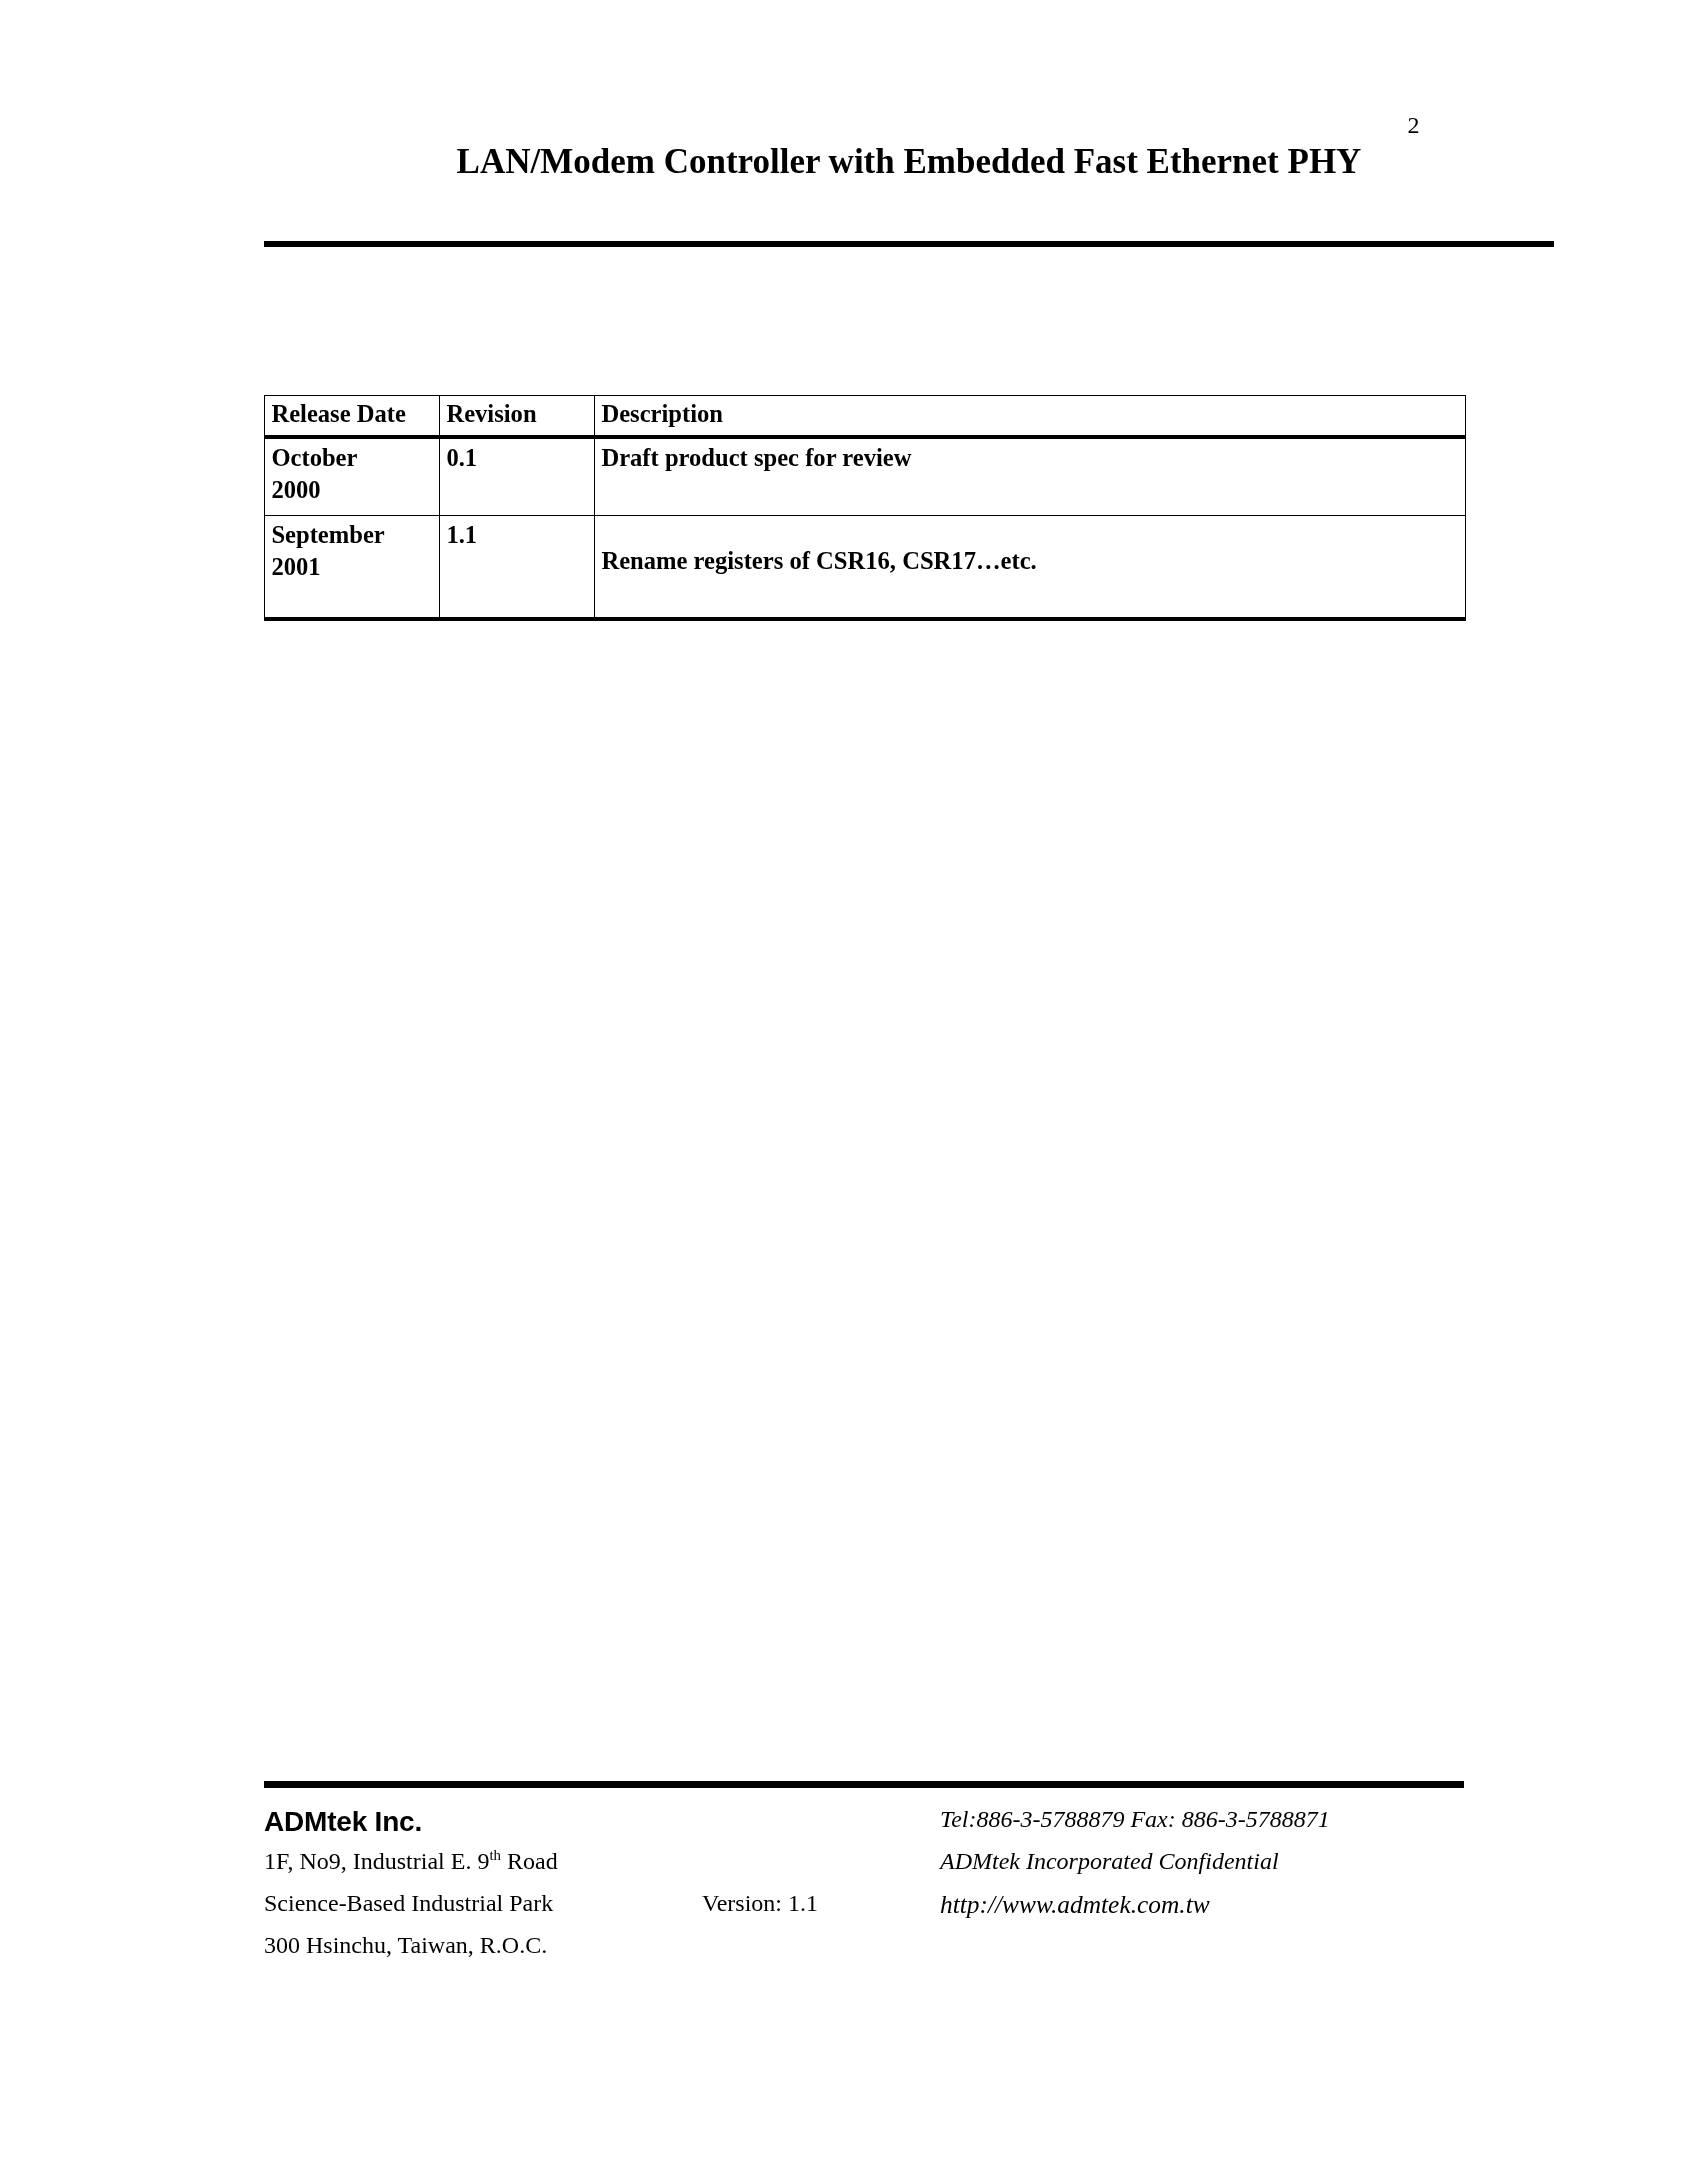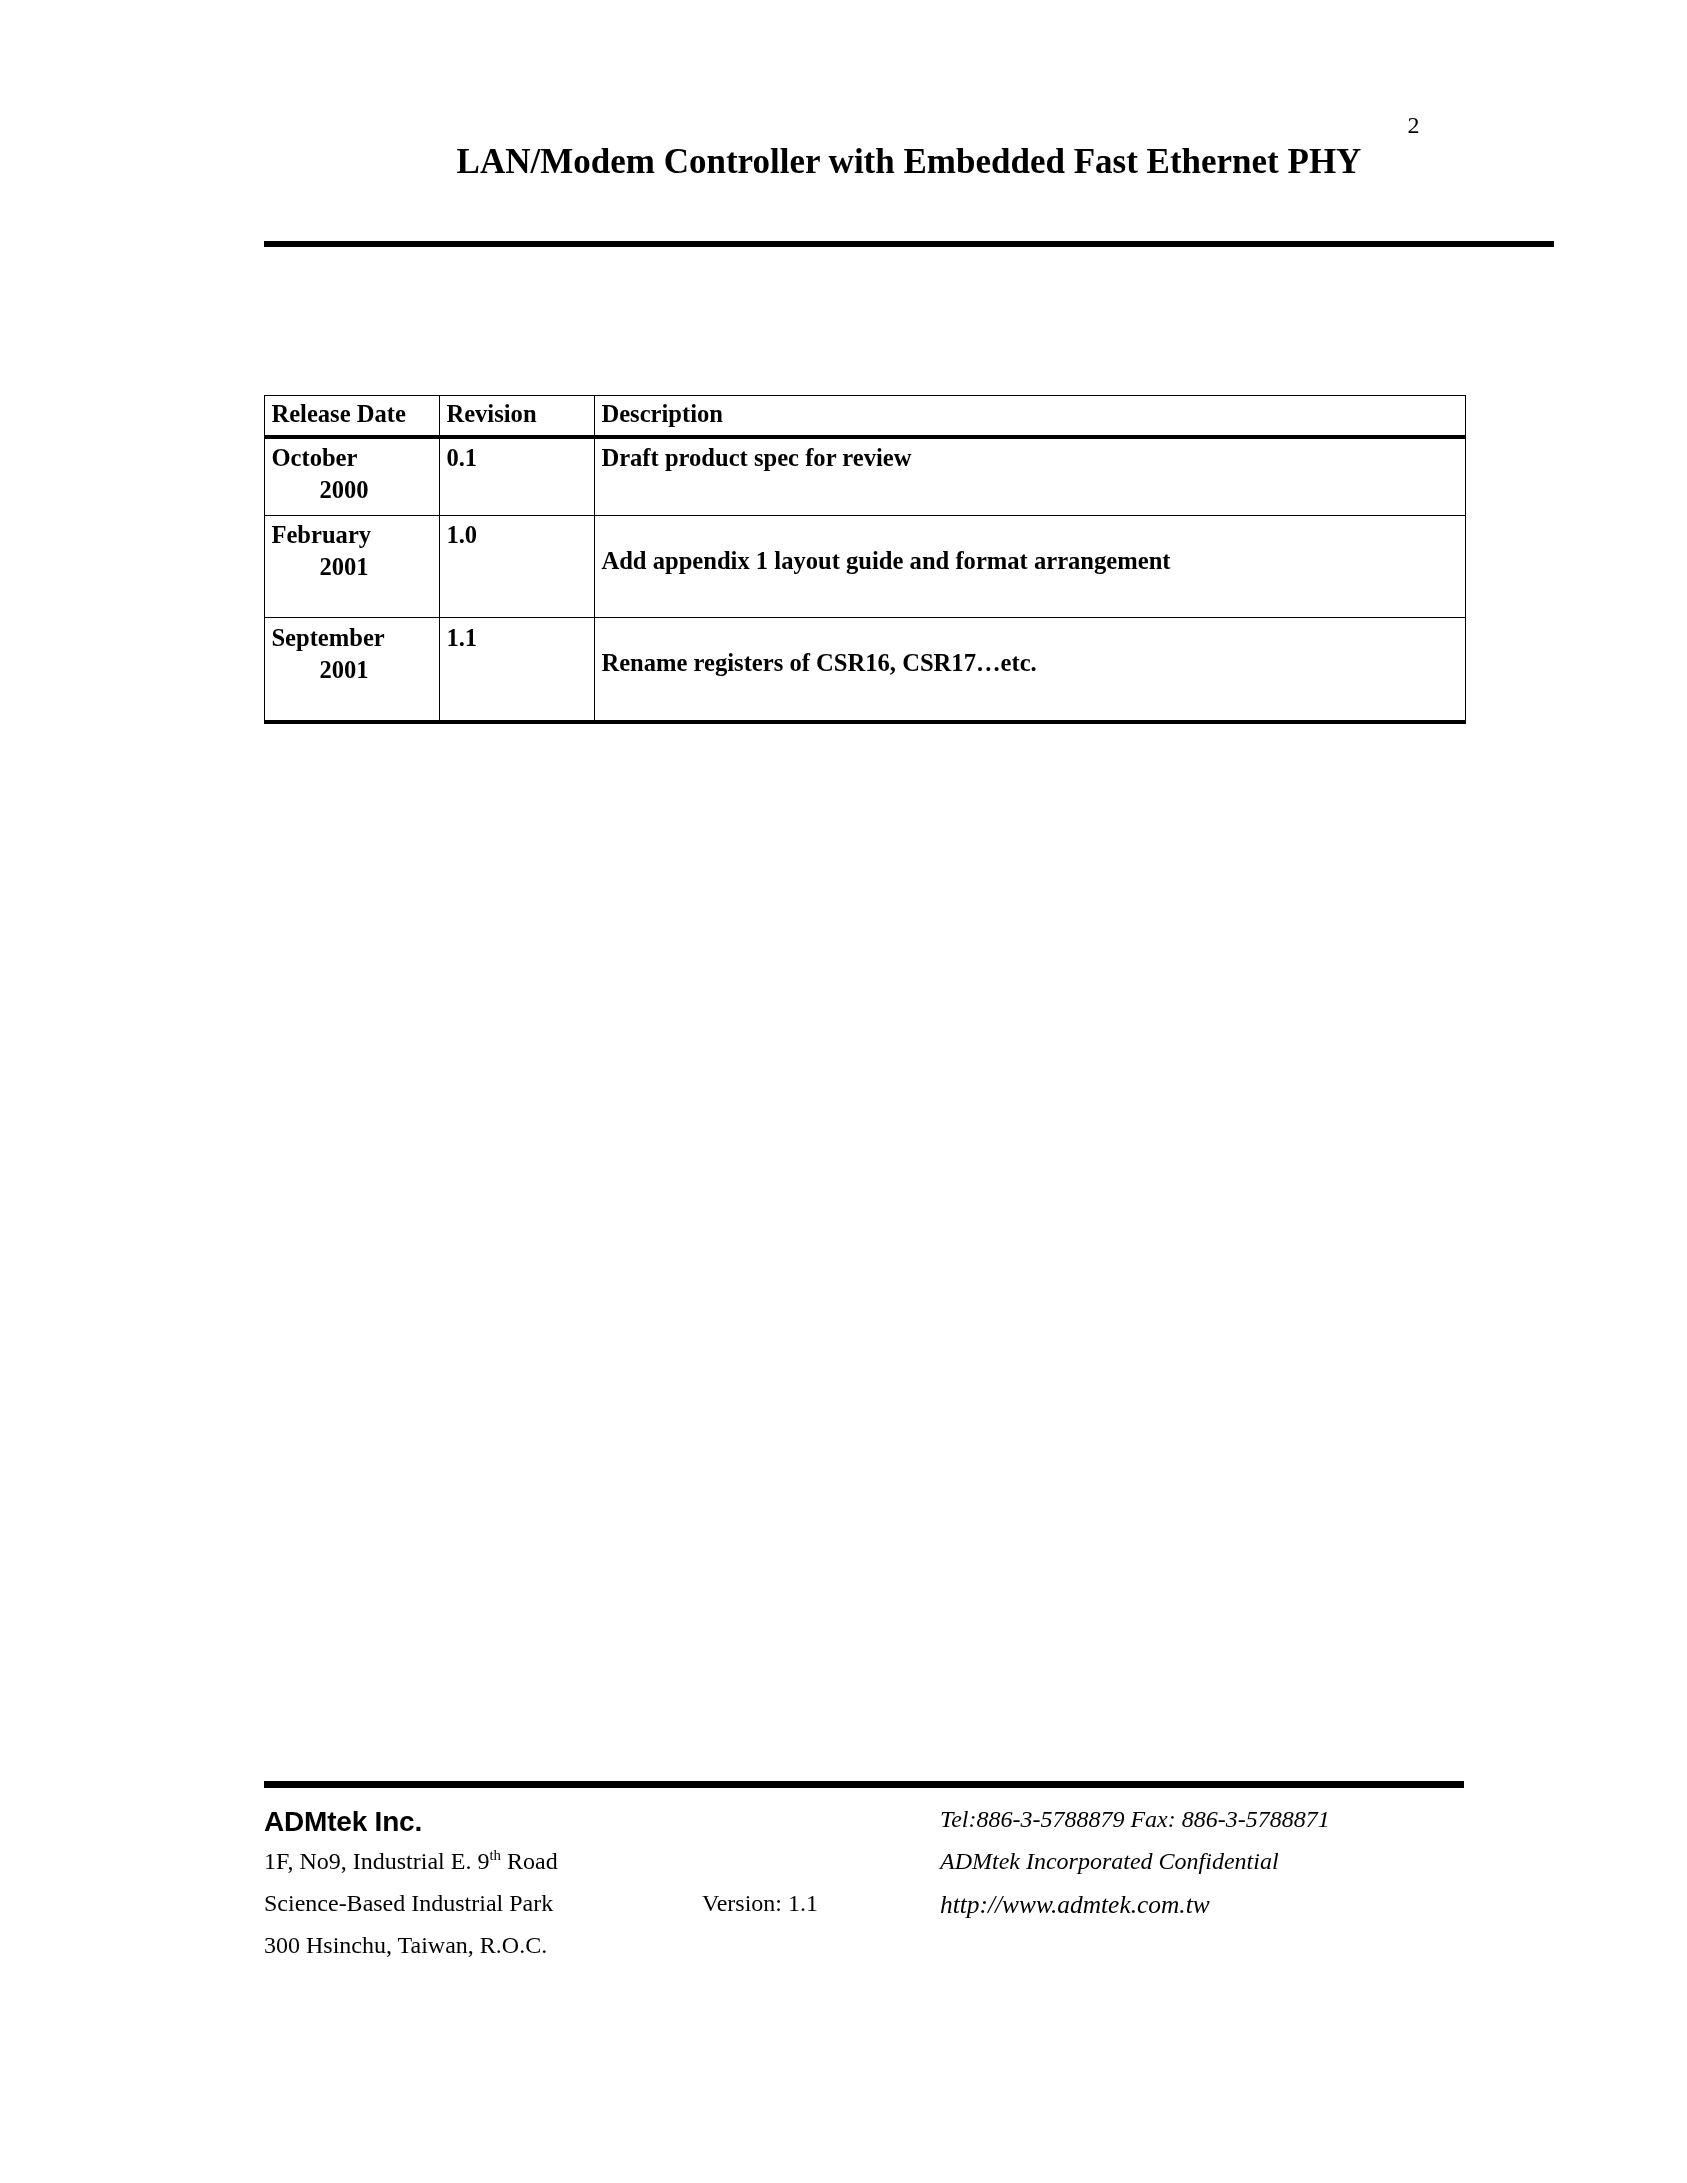--- a/index.html
+++ b/index.html
@@ -110,21 +110,20 @@
   .rev-table tbody td {
     height: 68px;
   }
 
   .rev-table tbody tr:last-child td {
     border-bottom-width: 4px;
   }
 
   .rev-table td.date-cell .yr {
     display: block;
-    margin-left: 48px;
   }
 
   
   .rev-table td.desc-offset {
     padding-top: 29px;
   }
 
   
   .footer-rule {
     position: absolute;
@@ -236,28 +235,20 @@
       <tr>
         <td class="date-cell">
           <span class="mo">October</span>
           <span class="yr">2000</span>
         </td>
         <td>0.1</td>
         <td>Draft product spec for review</td>
       </tr>
       <tr>
         <td class="date-cell">
-          <span class="mo">February</span>
-          <span class="yr">2001</span>
-        </td>
-        <td>1.0</td>
-        <td class="desc-offset">Add appendix 1 layout guide and format arrangement</td>
-      </tr>
-      <tr>
-        <td class="date-cell">
           <span class="mo">September</span>
           <span class="yr">2001</span>
         </td>
         <td>1.1</td>
         <td class="desc-offset">Rename registers of CSR16, CSR17…etc.</td>
       </tr>
     </tbody>
   </table>
 
   <div class="footer-rule"></div>

